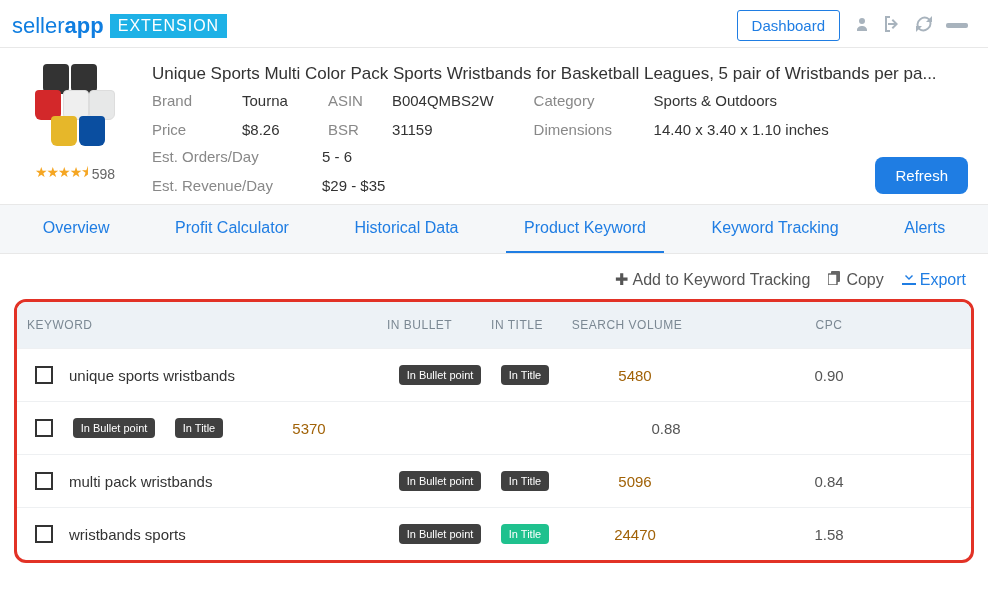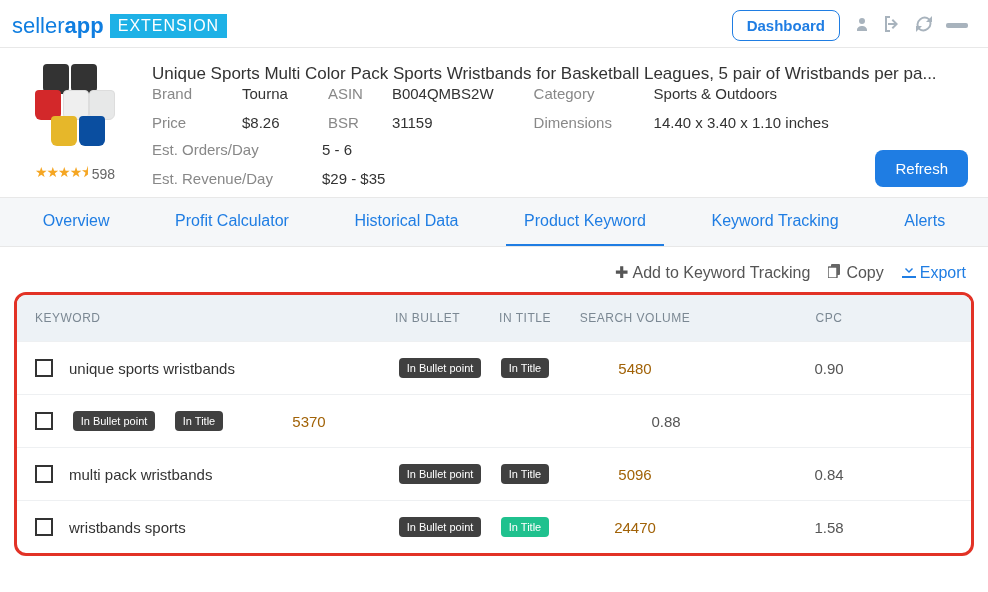--- a/index.html
+++ b/index.html
@@ -4,59 +4,59 @@
 <style>
 * { margin: 0; padding: 0; box-sizing: border-box; }
 body { font-family: -apple-system, BlinkMacSystemFont, "Segoe UI", Arial, sans-serif; background: #fff; width: 988px; color: #333; }
 
 .topbar { display: flex; align-items: center; justify-content: space-between; padding: 10px 20px 6px 12px; border-bottom: 1px solid #e8e8e8; }
 .brand { display: flex; align-items: center; }
 .brand-text { font-size: 22px; color: #107ee0; font-weight: 400; }
 .brand-text .bold { font-weight: 600; }
 .brand-badge { background: #1eb1e6; color: #fff; font-size: 16px; padding: 3px 8px; margin-left: 6px; letter-spacing: 1px; font-weight: 500; }
 .top-right { display: flex; align-items: center; gap: 14px; }
-.dash-btn { border: 1px solid #1f7de3; color: #1f7de3; background: #fff; padding: 6px 14px; font-size: 15px; border-radius: 8px; cursor: pointer; font-weight: bold; }
+.dash-btn { border: 1px solid #1f7de3; color: #1f7de3; background: #fff; padding: 6px 14px; font-size: 15px; border-radius: 3px; cursor: pointer; }
 .top-icon { color: #a8b3bd; cursor: pointer; }
 .minim { width: 22px; height: 5px; background: #a8b3bd; border-radius: 2px; cursor: pointer; }
 
 .product { display: flex; padding: 16px 20px 10px 20px; gap: 22px; }
 .thumb { width: 110px; display: flex; flex-direction: column; align-items: center; }
 .thumb-img { width: 88px; height: 88px; position: relative; }
 .band { position: absolute; width: 26px; height: 30px; border-radius: 4px 4px 6px 6px; }
 .b1 { background:#333; left:12px; top:0; }
 .b2 { background:#333; left:40px; top:0; }
 .b3 { background:#d3282a; left:4px; top:26px; }
 .b4 { background:#efefef; left:32px; top:26px; border:1px solid #ddd; }
 .b5 { background:#e7e8e8; left:58px; top:26px; border:1px solid #ddd; }
 .b6 { background:#e6b72a; left:20px; top:52px; }
 .b7 { background:#0a4ea0; left:48px; top:52px; }
 .rating { display: flex; align-items: center; gap: 4px; margin-top: 10px; font-size: 14px; color: #666; }
 .stars { color: #f5a623; font-size: 14px; letter-spacing: -1px; }
 
 .prod-body { flex: 1; }
-.title { font-size: 17px; color: #333; font-weight: 500; margin-bottom: 1px; }
+.title { font-size: 17px; color: #333; font-weight: 500; margin-bottom: 8px; }
 .grid { display: flex; gap: 40px; margin-bottom: 10px; }
 .col { display: flex; flex-direction: column; gap: 12px; }
 .row2 { display: flex; gap: 20px; font-size: 15px; }
 .lbl { color: #888; min-width: 70px; }
 .val { color: #333; }
 .asin-lbl { min-width: 44px; }
 .refresh-btn { background: #1f7de3; color: #fff; border: none; padding: 10px 20px; font-size: 15px; border-radius: 8px; cursor: pointer; }
 
 .tabs { display: flex; background: #f5f7f9; border-top: 1px solid #e8e8e8; border-bottom: 1px solid #e8e8e8; justify-content: space-around; padding: 0 10px; }
 .tab { padding: 14px 18px; font-size: 16px; color: #1f7de3; cursor: pointer; border-bottom: 2px solid transparent; }
 .tab.active { border-bottom: 2px solid #1f7de3; }
 
 .actions { display: flex; justify-content: flex-end; gap: 18px; padding: 16px 22px 10px; font-size: 16px; color: #555; }
 .actions .act { cursor: pointer; display: flex; align-items: center; gap: 4px; }
 .act.export { color: #1f7de3; font-weight: 500; }
 
 .redbox { border: 3px solid #e23226; border-radius: 12px; margin: 0 14px 10px 14px; overflow: hidden; }
 
-.th-row { display: flex; background: #edf2f6; padding: 16px 18px; font-size: 12px; color: #7b8893; letter-spacing: 0.5px; }
+.th-row { display: flex; background: #edf2f6; padding: 16px 10px; font-size: 12px; color: #7b8893; letter-spacing: 0.5px; }
 .th-key { flex: 0 0 360px; }
 .th-bullet { flex: 0 0 90px; text-align: left; }
 .th-title { flex: 0 0 80px; text-align: center; }
 .th-vol { flex: 0 0 140px; text-align: center; }
 .th-cpc { flex: 1; text-align: center; }
 
 .kw-row { display: flex; align-items: center; padding: 16px 18px; border-top: 1px solid #eef0f2; font-size: 15px; }
 .chk { width: 18px; height: 18px; border: 2px solid #333; margin-right: 16px; cursor: pointer; }
 .kw-text { flex: 0 0 326px; color: #333; }
 .pill-col { flex: 0 0 90px; text-align: center; }

